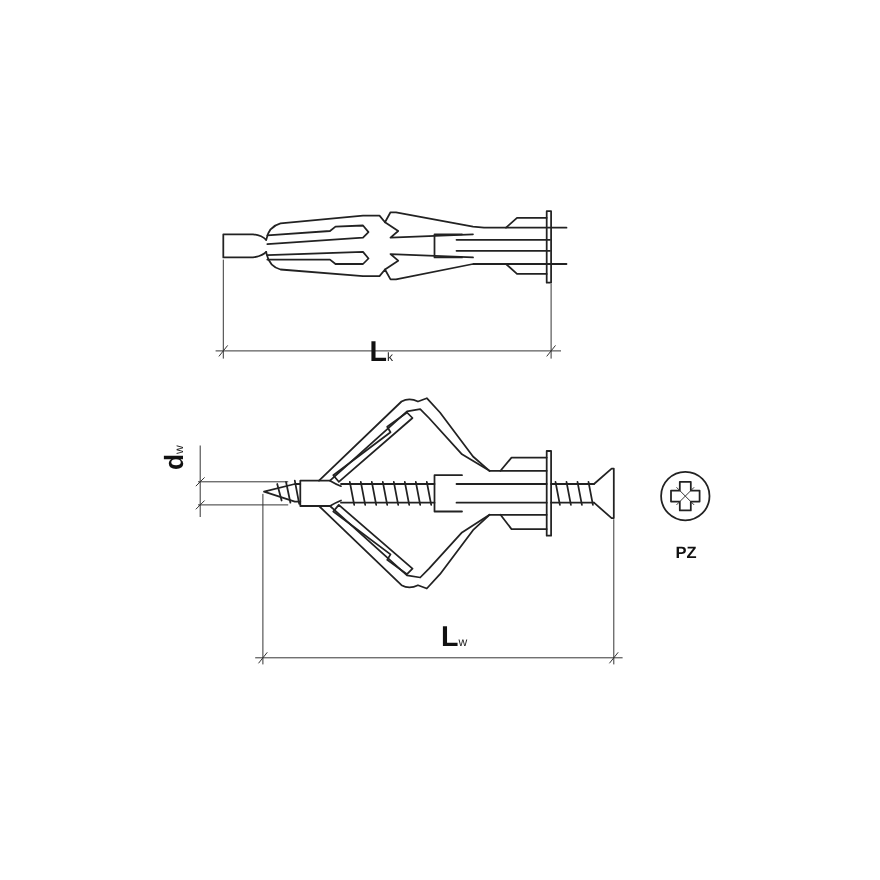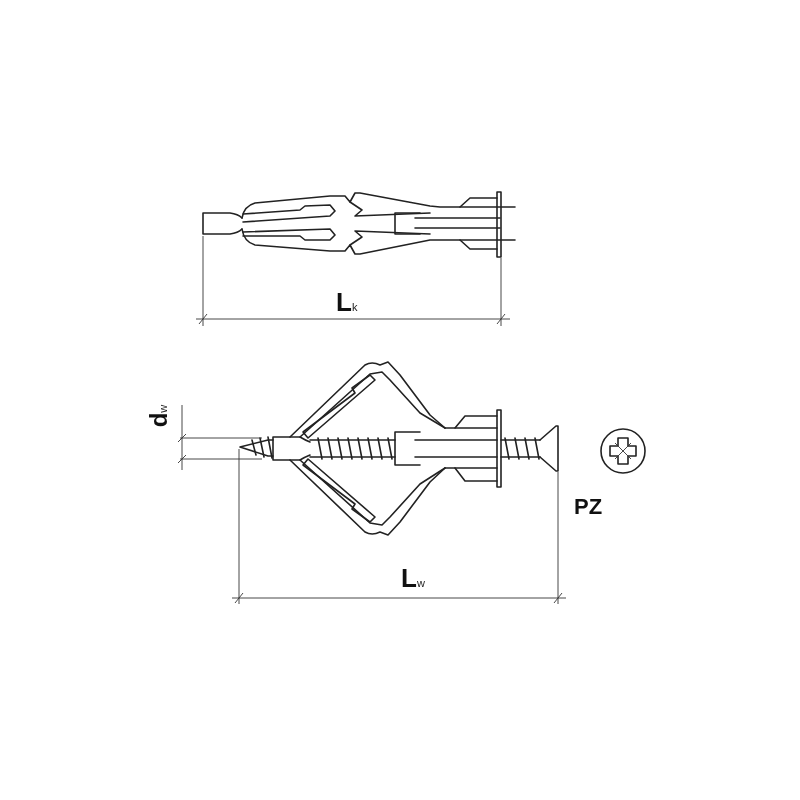--- a/index.html
+++ b/index.html
@@ -88,25 +88,25 @@
     <line class="thin" x1="554" y1="603" x2="562" y2="593"></line>
   </g>
 
   <g>
     <circle class="ln" cx="623" cy="451" r="22"></circle>
     <path class="ln" d="M618,438 L628,438 L628,446 L636,446 L636,456 L628,456 L628,464 L618,464 L618,456 L610,456 L610,446 L618,446 Z"></path>
     <path class="thin" d="M615,443 L631,459 M631,443 L615,459"></path>
   </g>
 </svg>
 
-<div class="lbl" style="left:336px; top:287px; font-size:26px;">
+<div class="lbl" style="left:336px; top:304px; font-size:26px;">
   <span>L</span><span class="sub">k</span>
 </div>
 
 <div class="lbl" style="left:401px; top:563px; font-size:26px;">
   <span>L</span><span class="sub">w</span>
 </div>
 
 <div class="lbl" style="left:148px; top:402px; font-size:24px; transform:rotate(-90deg); transform-origin:center;">
   <span>d</span><span class="sub">w</span>
 </div>
 
-<div class="lbl" style="left:574px; top:494px; font-size:22px;">PZ</div>
+<div class="lbl" style="left:614px; top:494px; font-size:15px;">PZ</div>
 
 </body></html>

